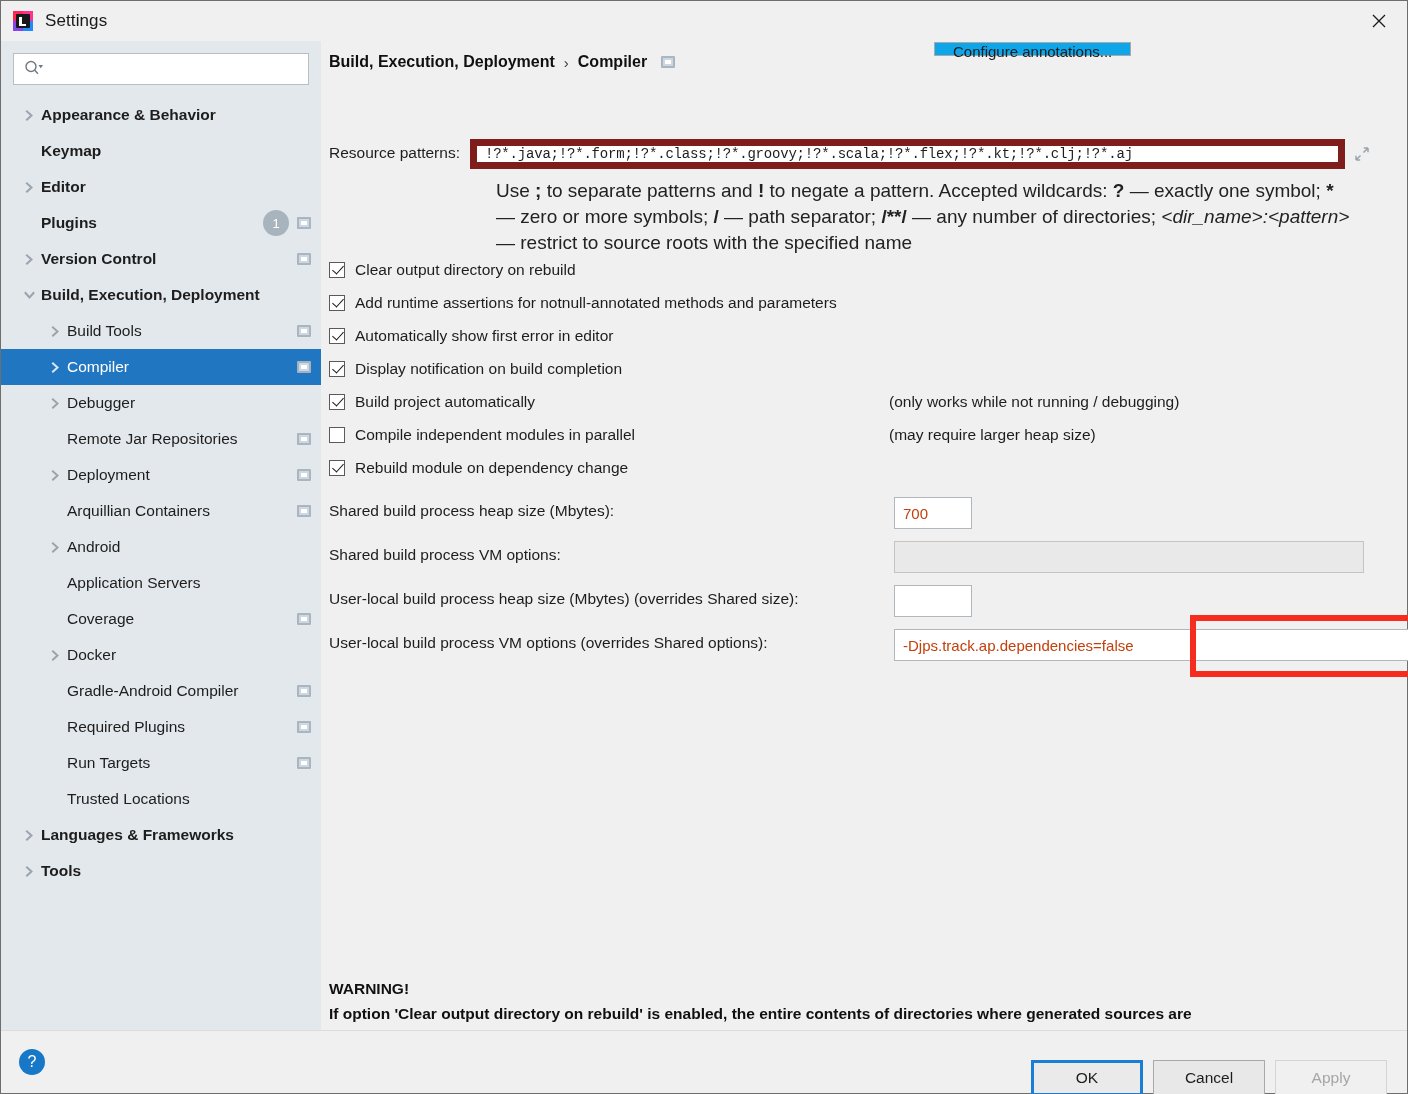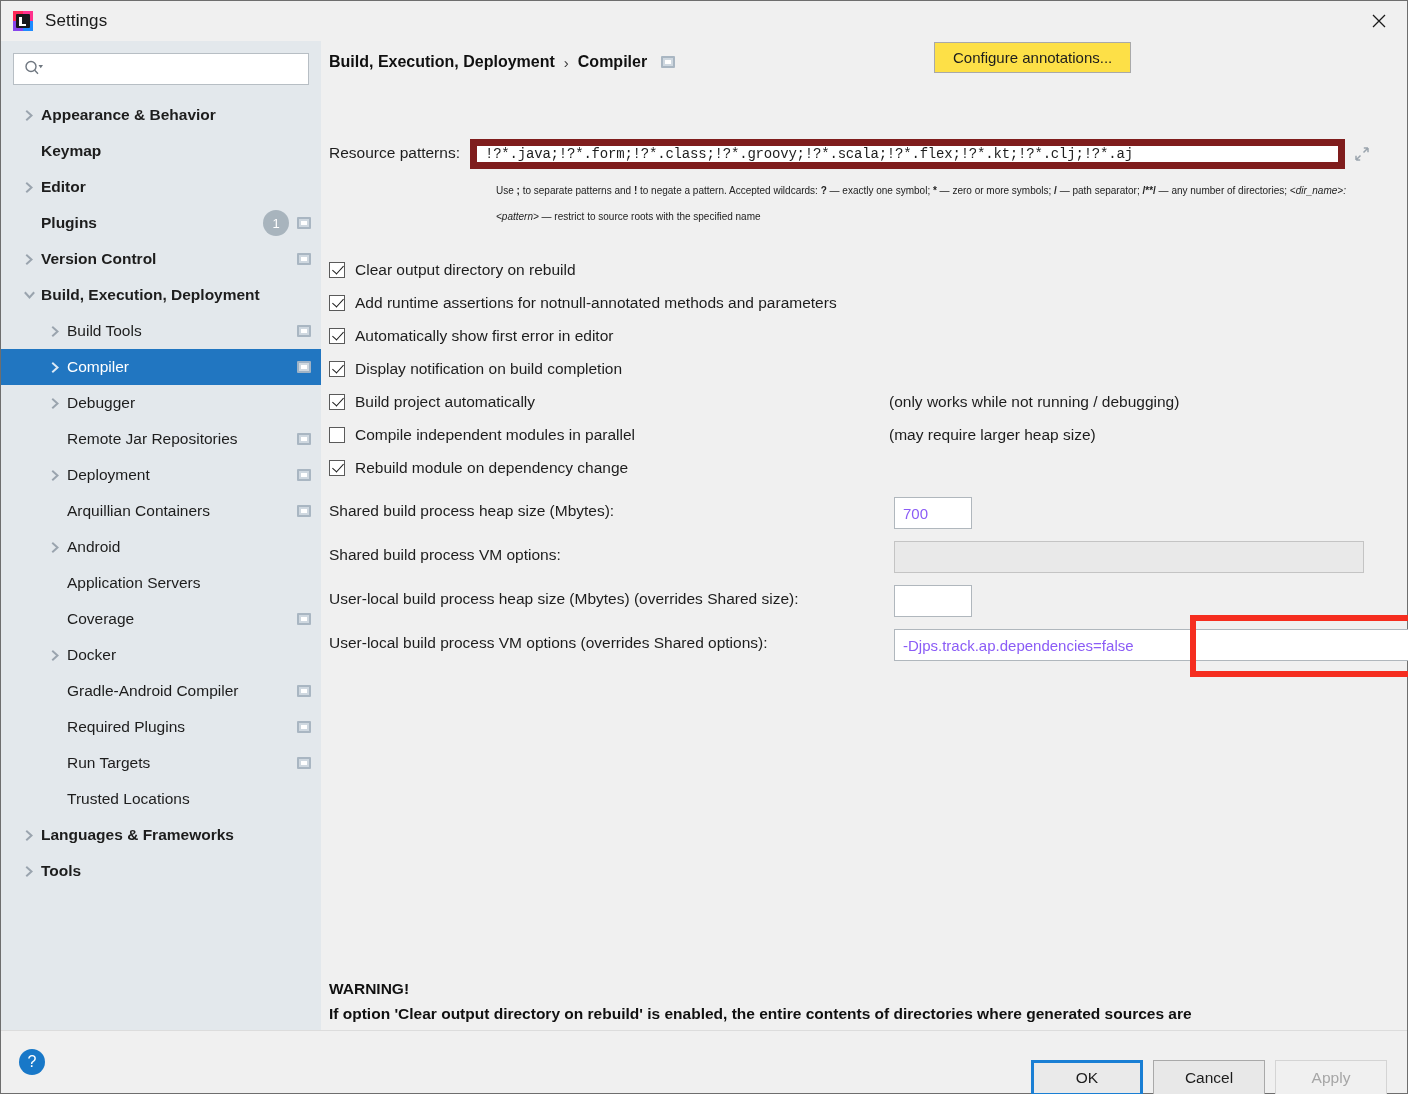--- a/index.html
+++ b/index.html
@@ -225,21 +225,21 @@
   #res-expand {
     width: 34px; height: 30px;
     flex: 0 0 34px;
     display: flex; align-items: center; justify-content: center;
   }
 
   #res-help {
     position: absolute;
     left: 175px; top: 137px;
     width: 860px;
-    font-size: 10px;
+    font-size: 19px;
     line-height: 26px;
     color: #222;
   }
   #res-help b { font-weight: bold; }
   #res-help i { font-style: italic; }
 
   
   #checks {
     position: absolute;
     left: 8px; top: 212px;
@@ -274,42 +274,42 @@
     position: absolute;
     left: 560px;
     font-size: 15.5px;
     color: #1d1d1d;
     white-space: nowrap;
   }
   #configure-ann-btn {
     position: absolute;
     left: 613px;
     top: 1px;
-    height: 31px;
+    height: 14px;
     padding: 0 18px;
-    background: #fde047;
+    background: #0ea5e9;
     border: 1px solid #a9a9a9;
     font-family: "Liberation Sans", sans-serif;
     font-size: 15px;
     color: #1d1d1d;
     cursor: default;
   }
 
   
   #fields { position: absolute; left: 8px; top: 450px; width: 1380px; }
   .f-row { position: relative; height: 44px; }
   .f-label { position: absolute; left: 0; top: 11px; }
   .f-input {
     position: absolute;
     box-sizing: border-box;
     border: 1px solid #b0b7bd;
     background: #ffffff;
     font-family: "Liberation Sans", sans-serif;
     font-size: 15px;
-    color: #8b5cf6;
+    color: #c2410c;
     padding: 0 8px;
     height: 32px;
     outline: none;
   }
   .f-input.disabled { background: #e9e9e9; border-color: #c4c4c4; }
 
   #highlight-box {
     position: absolute;
     left: 869px;
     top: 574px;

